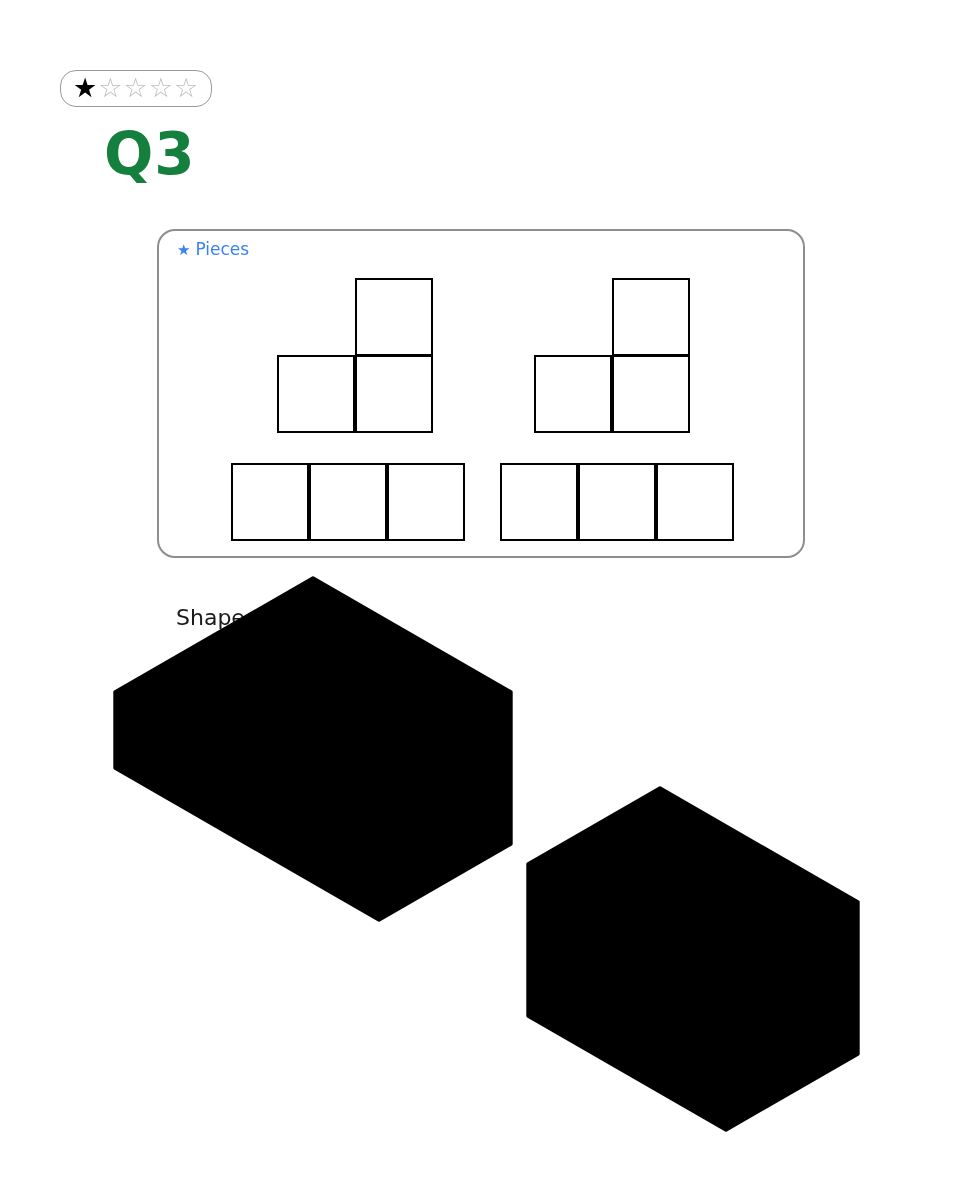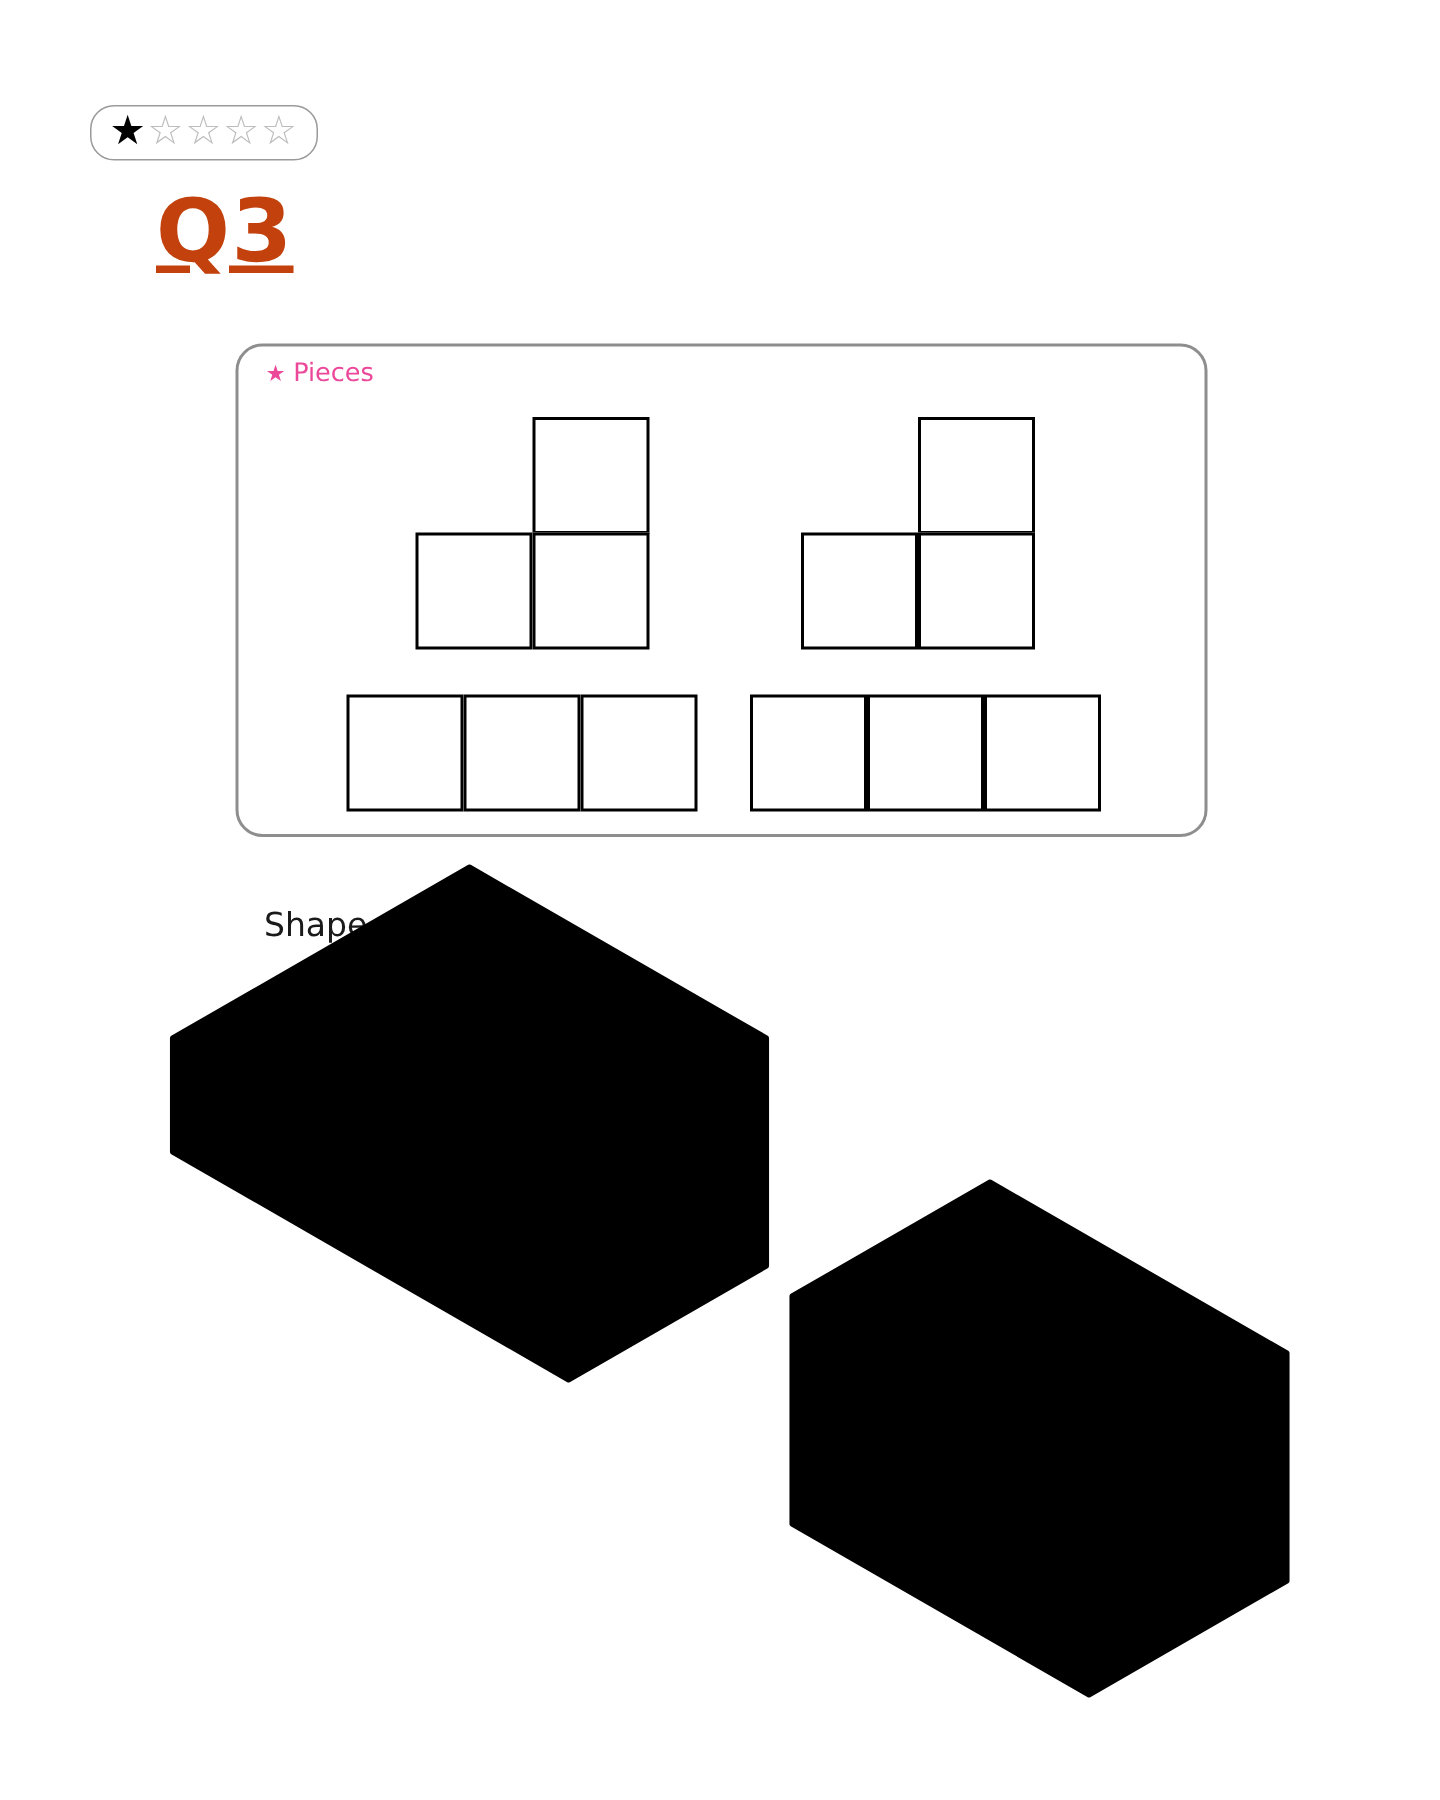--- a/index.html
+++ b/index.html
@@ -36,44 +36,43 @@
   #difficulty-badge .star.filled { color: #000000; }
   #difficulty-badge .star.empty  { color: #bdbdbd; }
 
   
   #question-label {
     position: absolute;
     left: 104px;
     top: 120px;
     font-size: 58px;
     font-weight: bold;
-    color: #c2410c;
+    color: #15803d;
     letter-spacing: 1px;
     font-family: "DejaVu Sans", "Liberation Sans", sans-serif;
-    text-decoration: underline;
   }
 
   
   #pieces-panel {
     position: absolute;
     left: 157px;
     top: 229px;
     width: 648px;
     height: 329px;
     border: 2px solid #8e8e8e;
     border-radius: 18px;
     background: #ffffff;
     box-sizing: border-box;
   }
   #pieces-title {
     position: absolute;
     left: 18px;
     top: 8px;
     font-size: 17px;
-    color: #ec4899;
+    color: #3b82f6;
   }
   #pieces-title .title-star { font-size: 15px; margin-right: 5px; }
 
   .piece-cell {
     position: absolute;
     width: 78px;
     height: 78px;
     border: 2.2px solid #000000;
     background: #ffffff;
     box-sizing: border-box;

